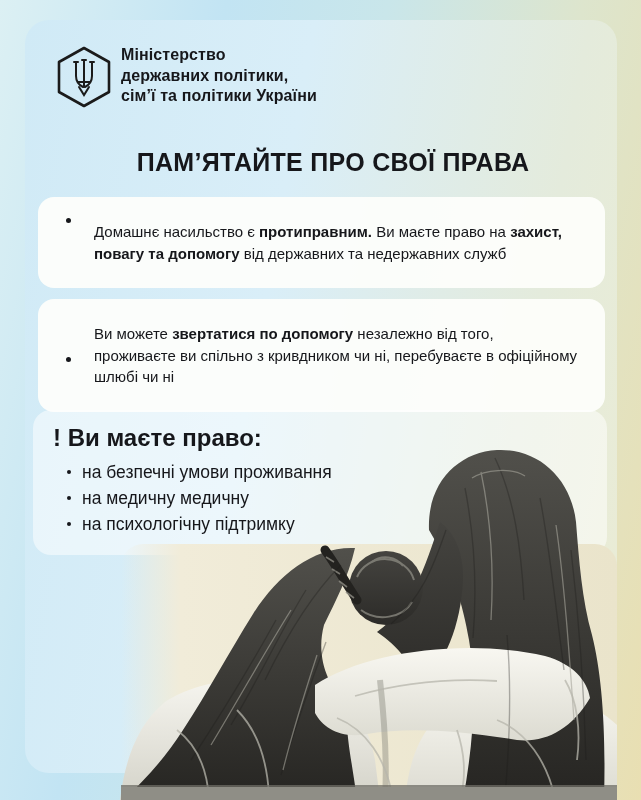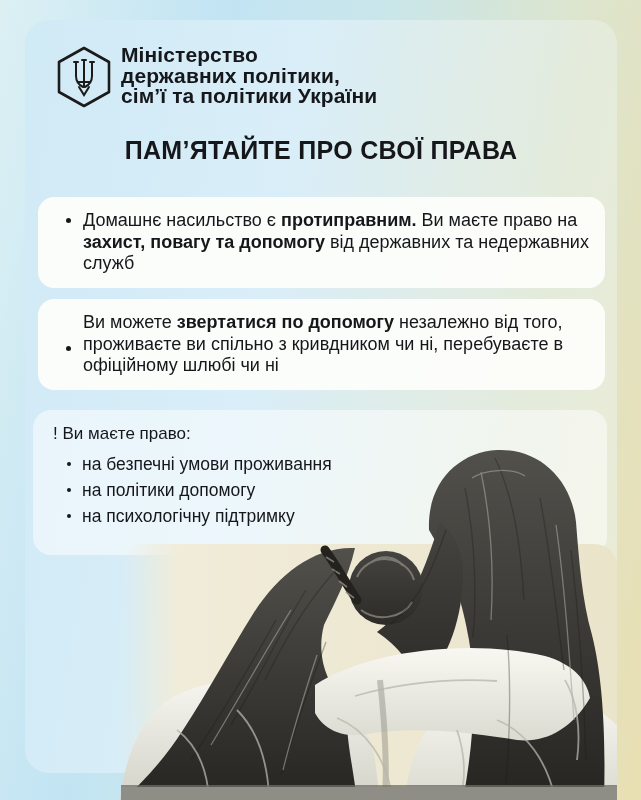--- a/index.html
+++ b/index.html
@@ -11,47 +11,47 @@
   }
   .card{
     position:absolute;left:25px;top:20px;width:592px;height:753px;
     border-radius:24px;
     background:linear-gradient(100deg,#d0eaf6 0%,#d9eef8 40%,#e4ebdc 78%,#ebecd4 100%);
   }
   
   .logo-icon{position:absolute;left:30px;top:26px;width:58px;height:62px;}
   .logo-text{
     position:absolute;left:96px;top:25px;
-    font-size:21px;line-height:20.5px;font-weight:700;letter-spacing:.1px;
+    font-size:16px;line-height:20.5px;font-weight:700;letter-spacing:.1px;
   }
   .title{
     position:absolute;left:0;top:116px;width:592px;text-align:center;
-    font-size:25px;font-weight:700;letter-spacing:.3px;margin:0;
+    font-size:25px;font-weight:700;letter-spacing:.3px;margin:12px;
   }
   
   .wbox{
     position:absolute;left:13px;width:567px;box-sizing:border-box;
     background:rgba(253,254,251,.94);border-radius:16px;
     padding:13px 16px 13px 0;display:flex;align-items:flex-start;
   }
   .wbox1{top:177px;}
   .wbox2{top:279px;align-items:center;}
   .dot{
     flex:0 0 auto;width:5px;height:5px;border-radius:50%;
     background:#16171b;margin:8px 12px 0 28px;
   }
-  .wbox p{margin:0;font-size:18px;line-height:21.5px;}
+  .wbox p{margin:11px;font-size:15px;line-height:21.5px;}
   .b{font-weight:700;}
   
   .rights{
     position:absolute;left:8px;top:390px;width:574px;height:145px;
     box-sizing:border-box;border-radius:18px;
     background:rgba(255,255,255,.5);overflow:hidden;
   }
-  .rights h2{margin:14px 0 7px 20px;font-size:17px;font-weight:400;}
+  .rights h2{margin:14px 0 7px 20px;font-size:24px;font-weight:700;}
   .rights ul{list-style:none;margin:0;padding:0 12px 0 34px;}
   .rights li{display:flex;align-items:flex-start;font-size:17.5px;line-height:26px;}
   .rights .dot{margin:11px 11px 0 0;width:4px;height:4px;}
   
   .illus{position:absolute;left:25px;top:430px;width:592px;height:370px;pointer-events:none;}
 </style>
 </head>
 <body>
 
 <div class="card">
@@ -89,21 +89,21 @@
 
   <div class="rights">
     <h2>! Ви маєте право:</h2>
     <ul>
       <li>
           <span class="dot"></span>
           <span>на безпечні умови проживання</span>
         </li>
       <li>
           <span class="dot"></span>
-          <span>на політики допомогу</span>
+          <span>на медичну медичну</span>
         </li>
       <li>
           <span class="dot"></span>
           <span>на психологічну підтримку</span>
         </li>
     </ul>
   </div>
 </div>
 
 <svg class="illus" viewBox="0 0 592 370">

